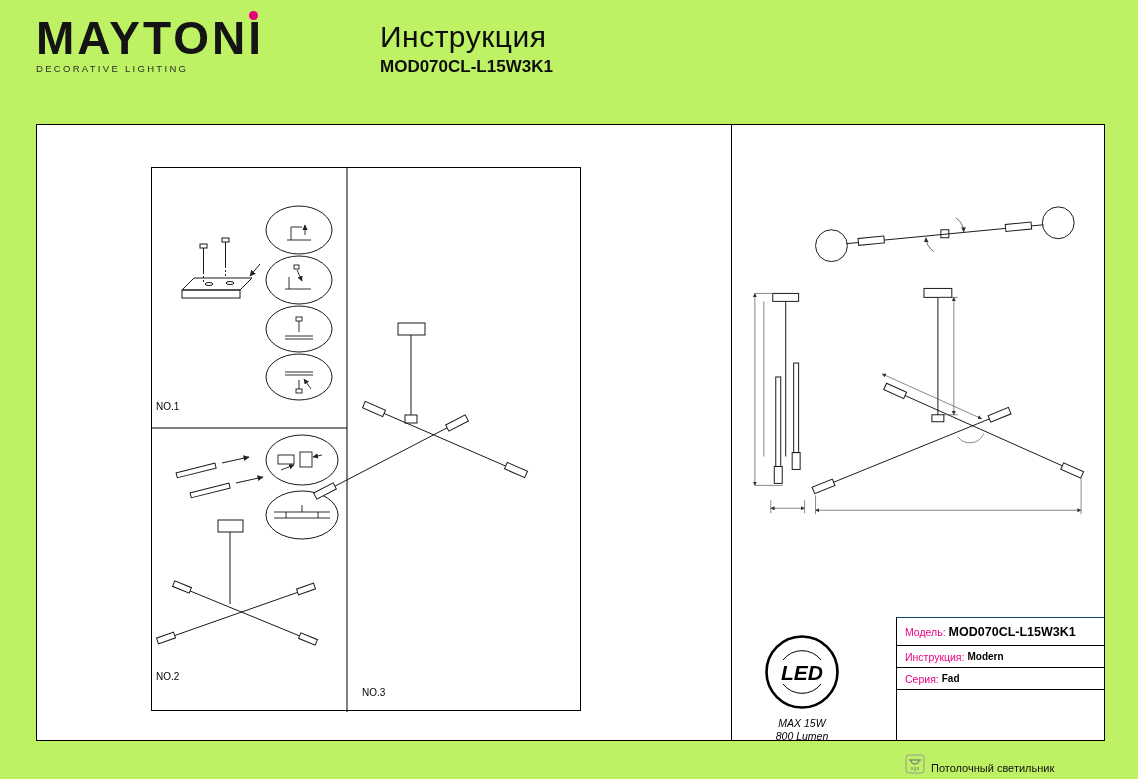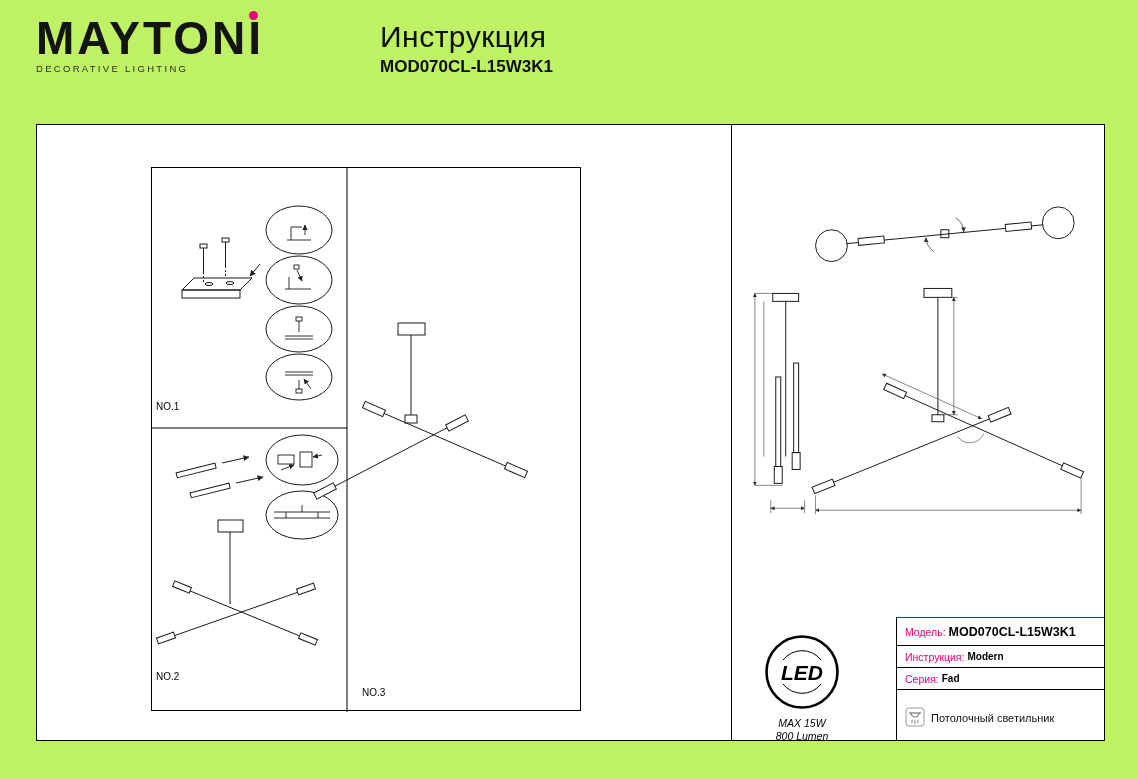--- a/index.html
+++ b/index.html
@@ -40,21 +40,21 @@
   .led-block svg { display:inline-block; margin-top:16px; }
   .max-power { font-size:10.5px; color:#000; margin-top:2px;text-align:center; }
   .lumen { font-size:10.5px; color:#000; margin-top:1px; }
 
   .spec-table { position:absolute; left:165px; top:0; width:208px; height:123px;
                 border-left:1px solid #000; border-top:1px solid #0c4a6e; }
   .spec-row { display:flex; align-items:center; padding-left:8px; border-bottom:1px solid #000; }
   .spec-row.r1 { height:28px; }
   .spec-row.r2 { height:22px; }
   .spec-row.r3 { height:22px; }
-  .spec-row.r4 { height:49px; border-bottom:none; align-items:center; padding-top:5px; }
+  .spec-row.r4 { height:49px; border-bottom:none; align-items:flex-end; padding-top:5px;margin-top:35px; }
   .spec-label { color:#e6007e; font-size:10.5px; margin-right:3px; white-space:nowrap; }
   .spec-value { font-weight:bold; font-size:10px; color:#000; white-space:nowrap; }
   .r1 .spec-value { font-size:12.5px; }
   .spec-type { font-size:11px; color:#111; margin-left:6px; margin-top:2px; }
   .type-icon svg { display:block; }
 
   svg text { font-family:"Liberation Sans", sans-serif; }
 </style>
 </head>
 <body>

